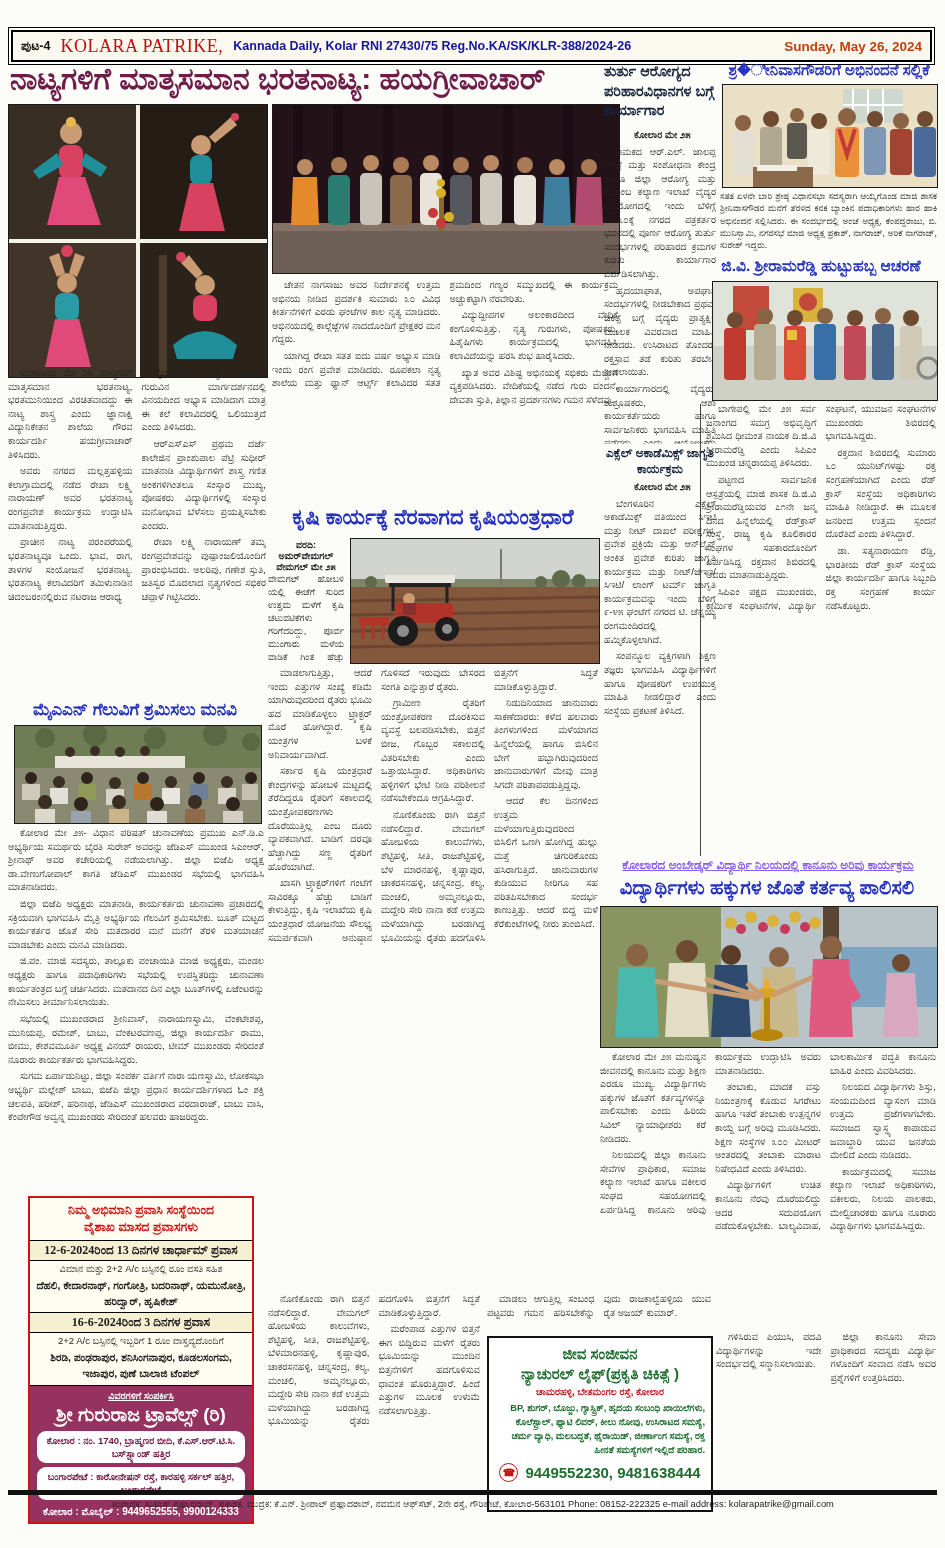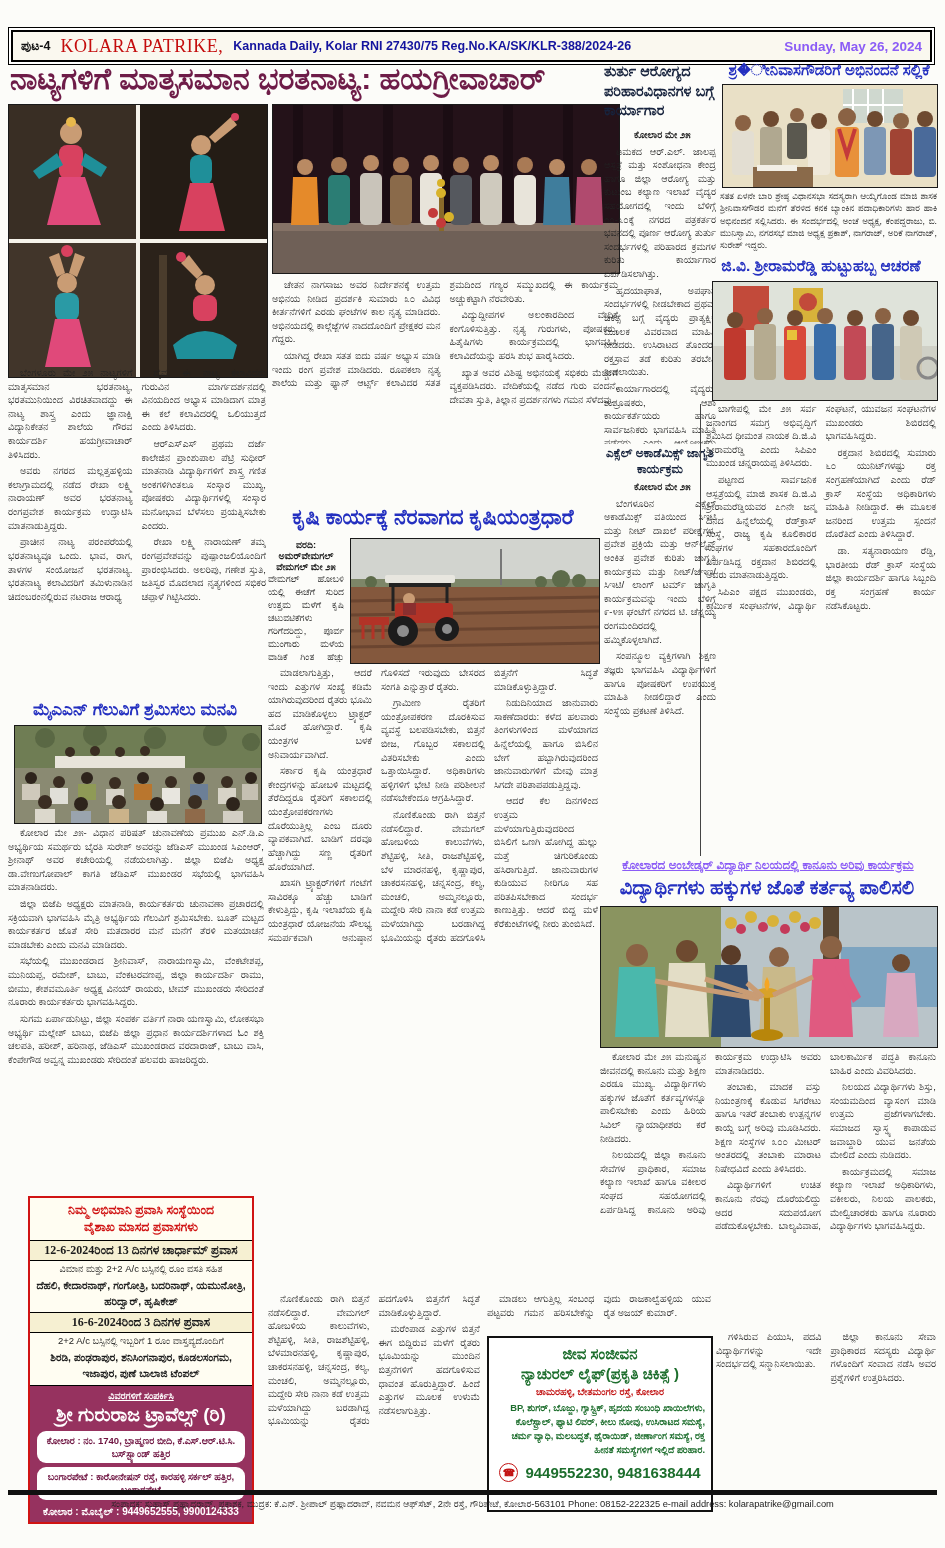--- a/index.html
+++ b/index.html
@@ -5,21 +5,21 @@
   html,body{margin:0;padding:0;background:#9a9a9a;}
   .page{position:relative;width:945px;height:1548px;margin:0 auto;background:#fcfcf9;
         font-family:"Liberation Sans",sans-serif;color:#1c1c1c;overflow:hidden;}
   .abs{position:absolute;}
   
   .mast-outer{border:1.5px solid #000;padding:2px;background:#fff;}
   .mast-inner{border:2.5px solid #000;background:#faf8ef;display:flex;align-items:center;gap:10px;padding:2px 8px;height:24px;}
   .mast-page{font-weight:bold;font-size:12.5px;color:#111;}
   .mast-brand{font-family:"Liberation Serif",serif;font-weight:normal;font-size:18px;color:#c40d0d;letter-spacing:.5px;}
   .mast-sub{font-weight:bold;font-size:12.5px;color:#14149e;flex:1;}
-  .mast-date{font-weight:bold;font-size:13.5px;color:#8b5cf6;}
+  .mast-date{font-weight:bold;font-size:13.5px;color:#c2410c;}
   
   .h-main{font-weight:bold;color:#6e1c48;font-size:30px;line-height:1.1;}
   .h-blue{color:#2430c0;font-weight:bold;}
   .h-center{text-align:center;}
   .kicker-dark{color:#17233d;font-weight:bold;font-size:14.5px;line-height:1.35;}
   .red-kicker{color:#8b5cf6;font-weight:bold;font-size:12px;text-decoration:underline;text-align:center;}
   
   .body-text{font-size:9.6px;line-height:1.42;text-align:justify;overflow:hidden;color:#222;}
   .body-text p{margin:0 0 3px 0;text-indent:12px;}
   .cols2{column-count:2;column-gap:9px;}
@@ -225,20 +225,21 @@
         <circle cx="180" cy="76" r="7" fill="#3a2d22"></circle>
           <rect x="170" y="83" width="20" height="14" fill="#8f6a4a"></rect>
         <circle cx="218" cy="78" r="7" fill="#2e241c"></circle>
           <rect x="208" y="85" width="20" height="12" fill="#d3cfc4"></rect>
       </g>
     </svg>
   </div>
   <div class="abs body-text" style="left:8px;top:826px;width:256px;height:366px;">
       <p>ಕೋಲಾರ ಮೇ ೨೫- ವಿಧಾನ ಪರಿಷತ್ ಚುನಾವಣೆಯ ಪ್ರಮುಖ ಎನ್.ಡಿ.ಎ ಅಭ್ಯರ್ಥಿಯ ಸಮರ್ಥರು ಬೈರತಿ ಸುರೇಶ್ ಅವರನ್ನು ಜೆಡಿಎಸ್ ಮುಖಂಡ ಸಿಎಂಆರ್, ಶ್ರೀನಾಥ್ ಅವರ ಕಚೇರಿಯಲ್ಲಿ ನಡೆಯಲಾಗಿತ್ತು. ಜಿಲ್ಲಾ ಬಿಜೆಪಿ ಅಧ್ಯಕ್ಷ ಡಾ.ವೇಣುಗೋಪಾಲ್ ಕಾಗತಿ ಜೆಡಿಎಸ್ ಮುಖಂಡರ ಸಭೆಯಲ್ಲಿ ಭಾಗವಹಿಸಿ ಮಾತನಾಡಿದರು.</p>
       <p>ಜಿಲ್ಲಾ ಬಿಜೆಪಿ ಅಧ್ಯಕ್ಷರು ಮಾತನಾಡಿ, ಕಾರ್ಯಕರ್ತರು ಚುನಾವಣಾ ಪ್ರಚಾರದಲ್ಲಿ ಸಕ್ರಿಯವಾಗಿ ಭಾಗವಹಿಸಿ ಮೈತ್ರಿ ಅಭ್ಯರ್ಥಿಯ ಗೆಲುವಿಗೆ ಶ್ರಮಿಸಬೇಕು. ಬೂತ್ ಮಟ್ಟದ ಕಾರ್ಯಕರ್ತರ ಜೊತೆ ಸೇರಿ ಮತದಾರರ ಮನೆ ಮನೆಗೆ ತೆರಳಿ ಮತಯಾಚನೆ ಮಾಡಬೇಕು ಎಂದು ಮನವಿ ಮಾಡಿದರು.</p>
+      <p>ಜಿ.ಪಂ. ಮಾಜಿ ಸದಸ್ಯರು, ತಾಲ್ಲೂಕು ಪಂಚಾಯಿತಿ ಮಾಜಿ ಅಧ್ಯಕ್ಷರು, ಮಂಡಲ ಅಧ್ಯಕ್ಷರು ಹಾಗೂ ಪದಾಧಿಕಾರಿಗಳು ಸಭೆಯಲ್ಲಿ ಉಪಸ್ಥಿತರಿದ್ದು ಚುನಾವಣಾ ಕಾರ್ಯತಂತ್ರದ ಬಗ್ಗೆ ಚರ್ಚಿಸಿದರು. ಮತದಾನದ ದಿನ ಎಲ್ಲಾ ಬೂತ್‌ಗಳಲ್ಲಿ ಏಜೆಂಟರನ್ನು ನೇಮಿಸಲು ತೀರ್ಮಾನಿಸಲಾಯಿತು.</p>
       <p>ಸಭೆಯಲ್ಲಿ ಮುಖಂಡರಾದ ಶ್ರೀನಿವಾಸ್, ನಾರಾಯಣಸ್ವಾಮಿ, ವೆಂಕಟೇಶಪ್ಪ, ಮುನಿಯಪ್ಪ, ರಮೇಶ್, ಬಾಬು, ವೆಂಕಟರವಣಪ್ಪ, ಜಿಲ್ಲಾ ಕಾರ್ಯದರ್ಶಿ ರಾಮು, ಬೀಮು, ಕೇಶವಮೂರ್ತಿ ಅಧ್ಯಕ್ಷ ವಿನಯ್ ರಾಯರು, ಟೀಮ್ ಮುಖಂಡರು ಸೇರಿದಂತೆ ನೂರಾರು ಕಾರ್ಯಕರ್ತರು ಭಾಗವಹಿಸಿದ್ದರು.</p>
       <p>ಸುಗಮ ಏರ್ಪಾಡುನಿಟ್ಟು, ಜಿಲ್ಲಾ ಸಂಪರ್ಕ ವರ್ತಿಗೆ ನಾರಾ ಯಣಸ್ವಾಮಿ, ಲೋಕಸಭಾ ಅಭ್ಯರ್ಥಿ ಮಲ್ಲೇಶ್ ಬಾಬು, ಬಿಜೆಪಿ ಜಿಲ್ಲಾ ಪ್ರಧಾನ ಕಾರ್ಯದರ್ಶಿಗಳಾದ ಓಂ ಶಕ್ತಿ ಚಲಪತಿ, ಹರೀಶ್, ಹರಿನಾಥ, ಜೆಡಿಎಸ್ ಮುಖಂಡರಾದ ವರದಾರಾಜ್, ಬಾಬು ವಾಸಿ, ಕೆಂಪೇಗೌಡ ಅವ್ವನ್ನ ಮುಖಂಡರು ಸೇರಿದಂತೆ ಹಲವರು ಹಾಜರಿದ್ದರು.</p>
     </div>
 
   <div class="abs ad-travel" style="left:28px;top:1196px;width:222px;height:324px;">
     <div class="adt-head"><span>ನಿಮ್ಮ ಅಭಿಮಾನಿ ಪ್ರವಾಸಿ ಸಂಸ್ಥೆಯಿಂದ</span><br>
       <span>ವೈಶಾಖ ಮಾಸದ ಪ್ರವಾಸಗಳು</span></div>
     <div class="adt-date">12-6-2024ರಿಂದ 13 ದಿನಗಳ ಚಾರ್ಧಾಮ್ ಪ್ರವಾಸ</div>
     <div class="adt-sub">ವಿಮಾನ ಮತ್ತು 2+2 A/c ಬಸ್ಸಿನಲ್ಲಿ ರೂಂ ವಸತಿ ಸಹಿತ</div>
     <div class="adt-places">ದೆಹಲಿ, ಕೇದಾರನಾಥ್, ಗಂಗೋತ್ರಿ, ಬದರಿನಾಥ್, ಯಮುನೋತ್ರಿ, ಹರಿದ್ವಾರ್, ಹೃಷಿಕೇಶ್</div>

